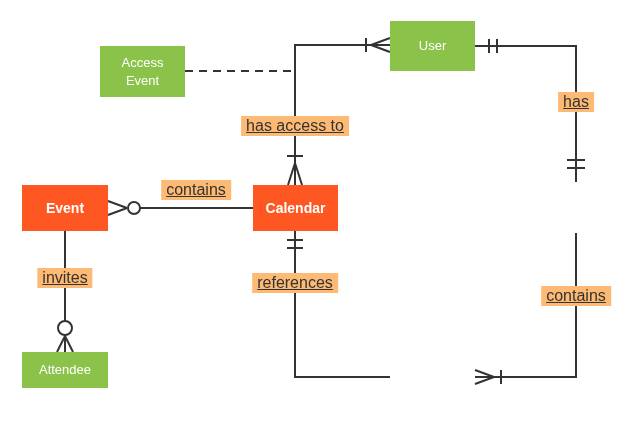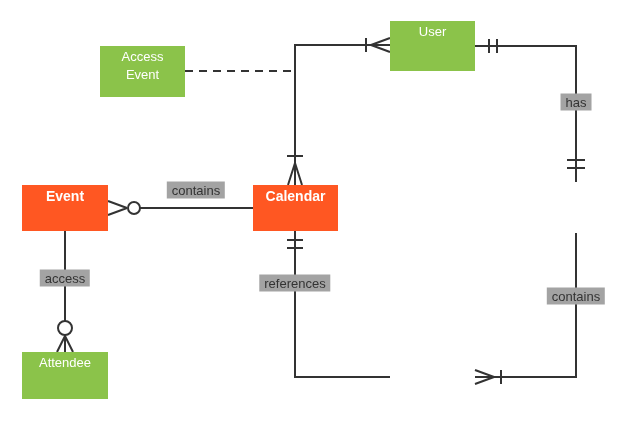--- a/index.html
+++ b/index.html
@@ -2,30 +2,31 @@
 <html><head>
 <meta charset="utf-8">
 <style>
   html,body { margin:0; padding:0; background:#fff; }
   #canvas {
     position:relative; width:642px; height:423px; background:#FFFFFF;
     font-family:"Liberation Sans", sans-serif; overflow:hidden;
   }
   #connector-layer { position:absolute; left:0; top:0; }
   .entity {
-    position:absolute; display:flex; justify-content:center;
+    position:absolute; display:flex; align-items:center; justify-content:center;
     color:#FFFFFF; font-size:13px; line-height:1.35; text-align:center;
     box-sizing:border-box; padding:2px 6px; cursor:default;
   }
   .entity.green  { background:#8BC34A; }
   .entity.orange { background:#FF5722; font-weight:bold; font-size:14px; }
   .rel-label {
     position:absolute; transform:translate(-50%,-50%);
-    background:#a3a3a3; padding:1px 5px; font-size:13px; color:#333333;
+    background:#fdba74; padding:1px 5px; font-size:16px; color:#333333;
     white-space:nowrap;
+    text-decoration:underline;
   }
   svg path, svg line { stroke:#333333; stroke-width:2; fill:none; }
   svg circle { stroke:#333333; stroke-width:2; fill:#FFFFFF; }
 </style>
 </head>
 <body>
 
 <div id="canvas">
 
   <svg id="connector-layer" width="642" height="423" viewBox="0 0 642 423">
@@ -83,29 +84,30 @@
 
   <div class="entity orange" style="left:253px; top:185px; width:85px; height:46px;">
     <span>Calendar</span>
   </div>
 
   <div class="entity orange" style="left:22px;  top:185px; width:86px; height:46px;">
     <span>Event</span>
   </div>
 
 
-  <div class="entity green" style="left:22px;  top:352px; width:86px; height:47px;">
+  <div class="entity green" style="left:22px;  top:352px; width:86px; height:36px;">
     <span>Attendee</span>
   </div>
 
 
   <div class="rel-label" style="left:196px; top:190px;">contains</div>
 
+  <div class="rel-label" style="left:295px; top:126px;">has access to</div>
 
   <div class="rel-label" style="left:576px; top:102px;">has</div>
 
   <div class="rel-label" style="left:295px; top:283px;">references</div>
 
   <div class="rel-label" style="left:576px; top:296px;">contains</div>
 
-  <div class="rel-label" style="left:65px;  top:278px;">access</div>
+  <div class="rel-label" style="left:65px;  top:278px;">invites</div>
 
 </div>
 
 </body></html>

